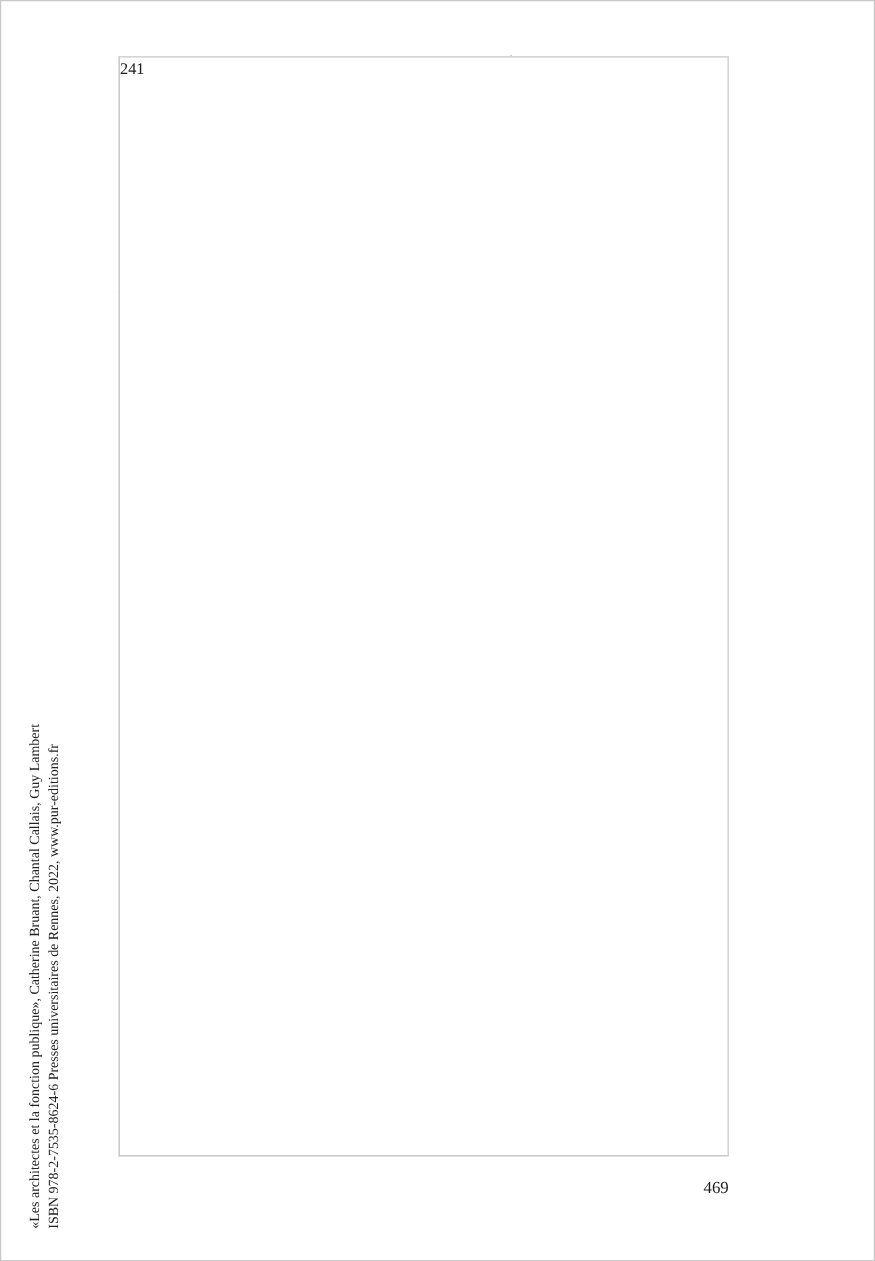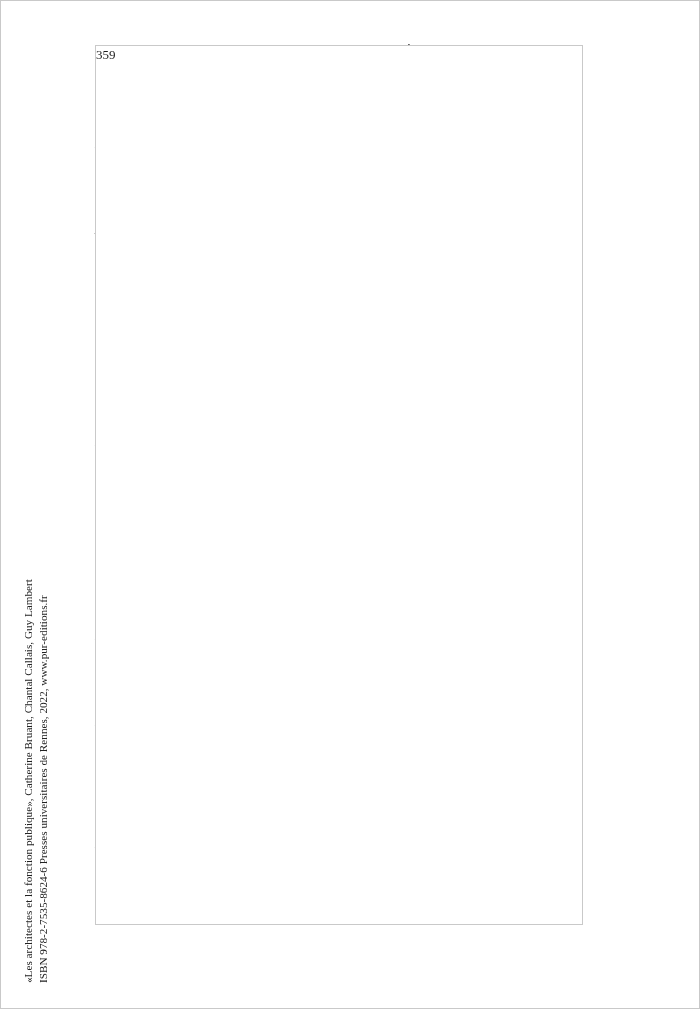--- a/index.html
+++ b/index.html
@@ -278,20 +278,21 @@
             <span class="page">427</span>
           </div>
           <div class="entry style-italic indent-2">
             <span class="txt">La découverte de l’architecture</span>
             <span class="dots"></span>
             <span class="page">427</span>
           </div>
           <div class="entry style-italic indent-2">
             <span class="txt">Les stages, les premiers emplois pendant ou au sortir des études</span>
             <span class="dots"></span>
-            <span class="page">359</span>
+            <span class="page">241</span>
           </div>
         </div>
       </div>
   </div>
 
+  <div class="folio">469</div>
 
 </div>
 
 </body></html>

